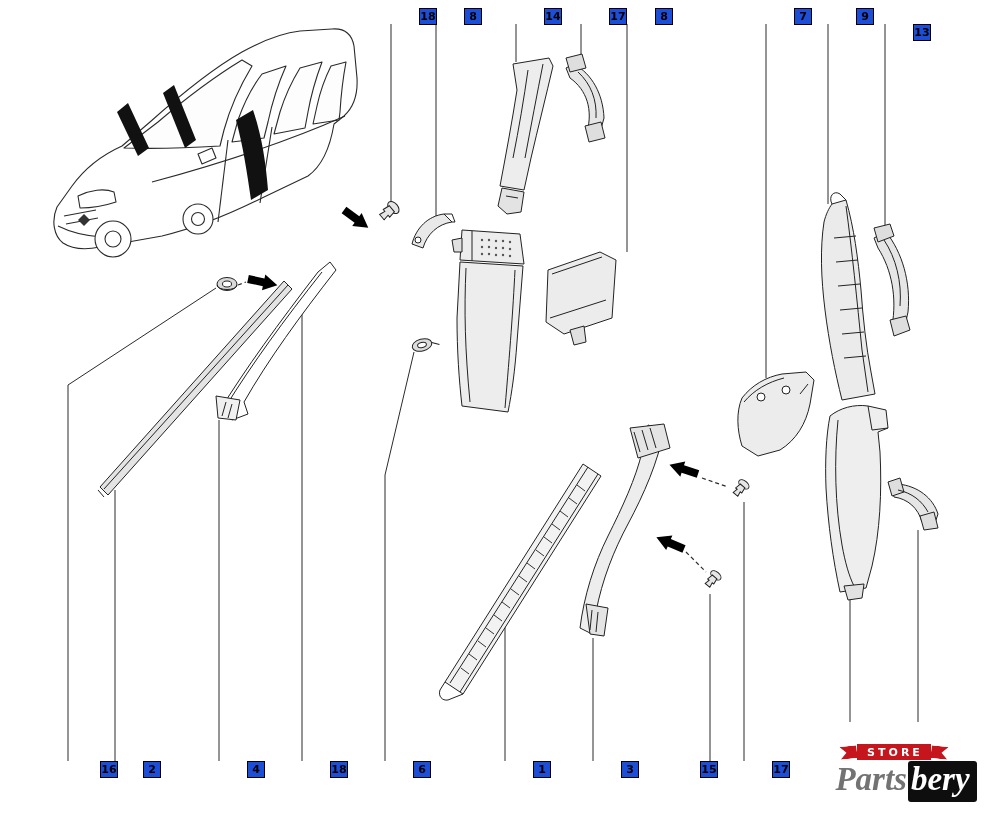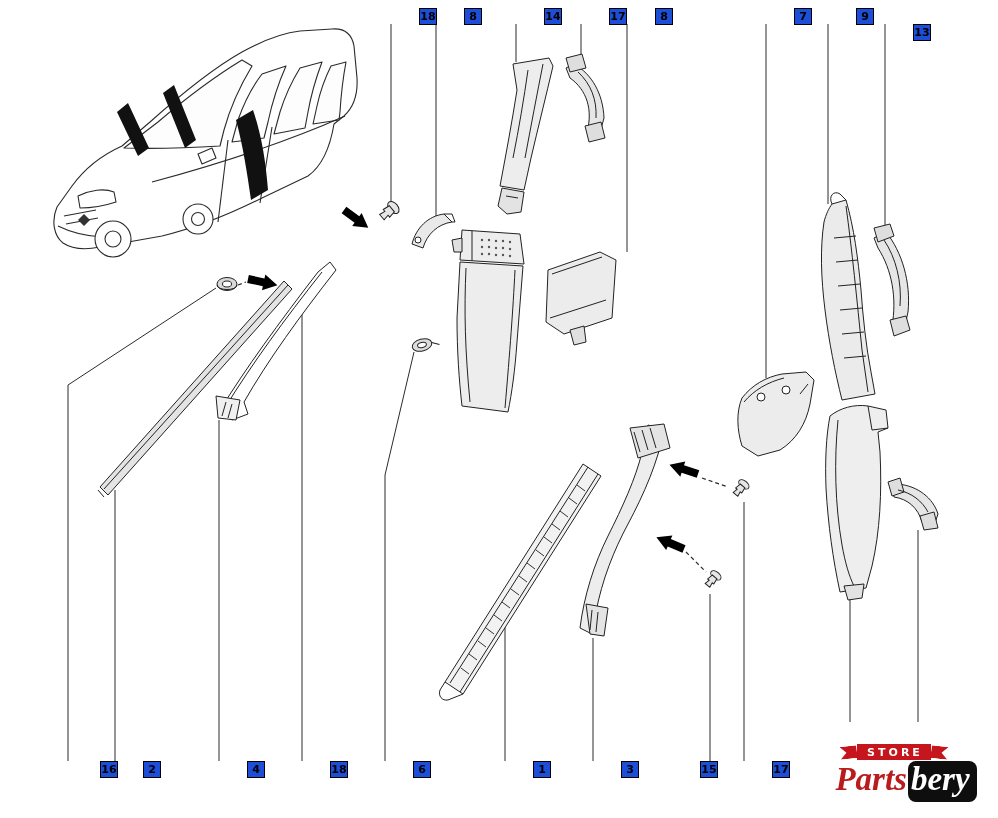--- a/index.html
+++ b/index.html
@@ -14,22 +14,22 @@
   .logo{position:absolute;right:6px;bottom:16px;width:196px;z-index:6;text-align:center;}
   .logo-ribbon{display:flex;align-items:center;justify-content:center;height:17px;text-align:right;}
   .tail{display:inline-block;width:17px;height:13px;background:#c4161c;}
   .tail.left{clip-path:polygon(0 0,100% 0,100% 100%,0 100%,38% 50%);transform:translateY(1px) rotate(-6deg);}
   .tail.right{clip-path:polygon(0 0,100% 0,62% 50%,100% 100%,0 100%);transform:translateY(1px) rotate(6deg);}
   .ribbon-mid{background:#c4161c;color:#fff;font:bold 11px "DejaVu Sans",sans-serif;
               letter-spacing:3px;padding:2px 8px 1px 10px;}
   .logo-brand{display:flex;align-items:stretch;justify-content:center;margin-top:1px;
               font-family:"Liberation Serif", serif;font-style:italic;font-weight:bold;
               font-size:33px;line-height:1.15;}
-  .brand-parts{color:#b91c1c;padding:0 1px 2px 0;margin-left:24px;}
-  .brand-bery{color:#ffffff;background:#0e0e0e;padding:0 7px 3px 3px;border-radius:8px;}
+  .brand-parts{color:#737373;padding:0 1px 2px 0;margin-left:24px;}
+  .brand-bery{color:#ffffff;background:#0e0e0e;padding:0 7px 3px 3px;border-radius:3px;}
 </style>
 </head>
 <body>
 
 <div class="stage">
 
   <svg width="998" height="818" viewBox="0 0 998 818">
 
     <g stroke="#2b2b2b" stroke-width="1" fill="none">
       <line x1="391" y1="24" x2="391" y2="204"></line>

